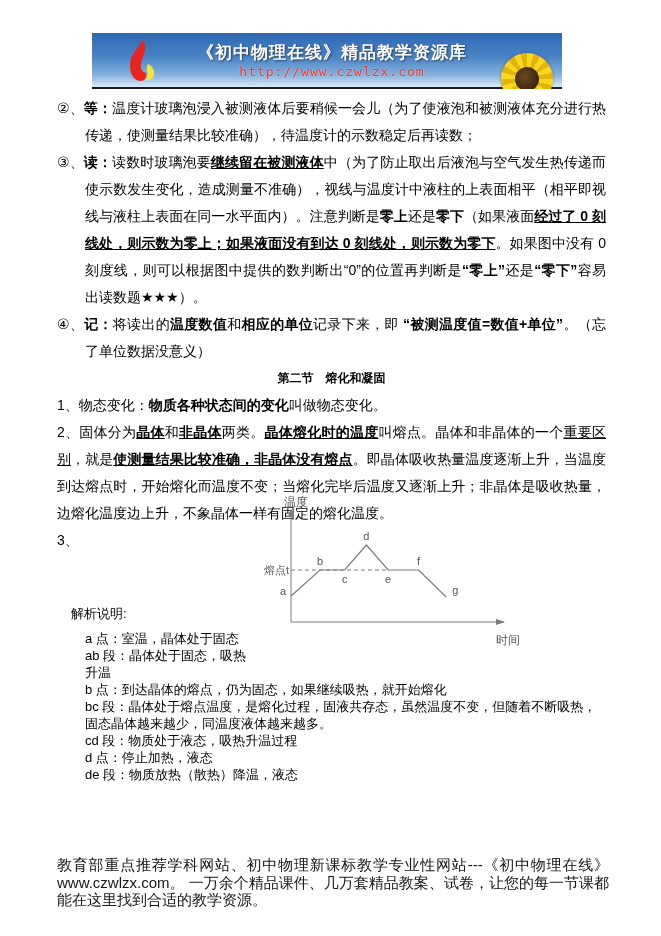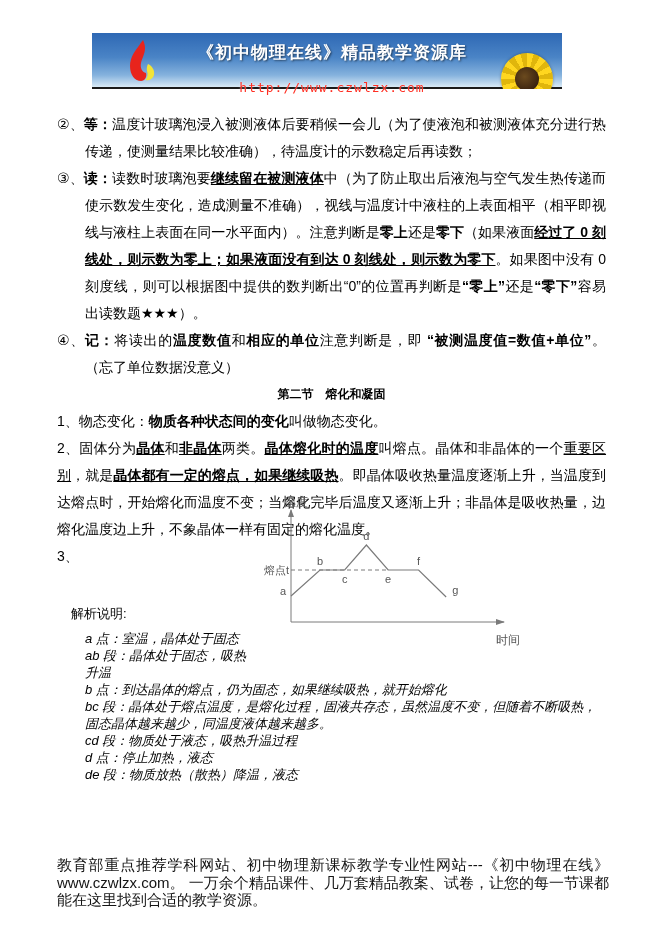--- a/index.html
+++ b/index.html
@@ -14,52 +14,52 @@
     border-bottom:2px solid #1b1b1b;overflow:visible;
   }
   .banner-title{
     position:absolute;left:70px;right:60px;top:8px;text-align:center;color:#ffffff;
     font-weight:bold;font-size:17px;letter-spacing:1px;white-space:nowrap;
     text-shadow:1px 1px 2px rgba(0,0,0,.55);
   }
   .banner-url{
     position:absolute;left:70px;right:60px;top:31px;text-align:center;color:#ff2f23;
     font-size:13px;font-family:"DejaVu Sans Mono","Liberation Mono",monospace;
-    letter-spacing:1px;text-shadow:0 0 2px rgba(255,255,255,.55);margin-top:16px;
+    letter-spacing:1px;text-shadow:0 0 2px rgba(255,255,255,.55);
   }
   .logo{position:absolute;left:26px;top:5px;width:46px;height:46px;}
   .sunflower{position:absolute;right:5px;bottom:-2px;width:60px;height:44px;overflow:hidden;}
   .sunflower .disc{
     position:absolute;left:4px;bottom:-16px;width:52px;height:52px;border-radius:50%;
     background:repeating-conic-gradient(#ffd61f 0 15deg,#e0b60c 15deg 30deg);
     box-shadow:0 0 3px rgba(0,0,0,.35);
   }
   .sunflower .disc::after{
     content:"";position:absolute;left:14px;top:14px;width:24px;height:24px;border-radius:50%;
     background:radial-gradient(circle at 40% 40%, #6b4a1e 0%, #3c2410 70%);
   }
   
   .body-text{
-    position:absolute;left:57px;top:111px;width:549px;
+    position:absolute;left:57px;top:95px;width:549px;
     font-size:14px;line-height:27px;text-align:justify;
   }
   .body-text p{margin:0;}
   p.hang{padding-left:28px;text-indent:-28px;}
   .section-heading{
     margin:0;text-align:center;font-size:12px;font-weight:bold;line-height:27px;
   }
   .seg-b{font-weight:bold;}
   .seg-u{text-decoration:underline;}
   
   .chart-wrap{position:absolute;left:258px;top:494px;width:278px;height:160px;}
   .chart-wrap svg{width:100%;height:100%;}
   
   .analysis{position:absolute;left:63px;top:597px;width:546px;font-size:13px;line-height:17px;}
   .analysis-title{margin:8px;}
-  .analysis-items{margin-top:2px;padding-left:22px;font-style:italic;}
+  .analysis-items{margin-top:2px;padding-left:22px;}
   .analysis-items div{margin:0;}
   
   .footer{
     position:absolute;left:57px;top:856px;width:552px;font-size:15px;line-height:17.5px;
     color:#141414;text-align:justify;
   }
 </style>
 </head>
 <body>
 
@@ -75,24 +75,24 @@
     <div class="banner-title">《初中物理在线》精品教学资源库</div>
     <div class="banner-url">http://www.czwlzx.com</div>
     <div class="sunflower">
       <div class="disc"></div>
     </div>
   </div>
 
   <div class="body-text">
     <p class="hang"><span>②、</span><span class="seg-b">等：</span><span>温度计玻璃泡浸入被测液体后要稍候一会儿（为了使液泡和被测液体充分进行热传递，使测量结果比较准确），待温度计的示数稳定后再读数；</span></p>
     <p class="hang"><span>③、</span><span class="seg-b">读：</span><span>读数时玻璃泡要</span><span class="seg-b seg-u">继续留在被测液体</span><span>中（为了防止取出后液泡与空气发生热传递而使示数发生变化，造成测量不准确），视线与温度计中液柱的上表面相平（相平即视线与液柱上表面在同一水平面内）。注意判断是</span><span class="seg-b">零上</span><span>还是</span><span class="seg-b">零下</span><span>（如果液面</span><span class="seg-b seg-u">经过了 0 刻线处，则示数为零上；如果液面没有到达 0 刻线处，则示数为零下</span><span>。如果图中没有 0 刻度线，则可以根据图中提供的数判断出“0”的位置再判断是</span><span class="seg-b">“零上”</span><span>还是</span><span class="seg-b">“零下”</span><span>容易出读数题★★★）。</span></p>
-    <p class="hang"><span>④、</span><span class="seg-b">记：</span><span>将读出的</span><span class="seg-b">温度数值</span><span>和</span><span class="seg-b">相应的单位</span><span>注意判断是，即 </span><span class="seg-b">“被测温度值=数值+单位”</span><span>。（忘了单位数据没意义）</span></p>
+    <p class="hang"><span>④、</span><span class="seg-b">记：</span><span>将读出的</span><span class="seg-b">温度数值</span><span>和</span><span class="seg-b">相应的单位</span><span>记录下来，即 </span><span class="seg-b">“被测温度值=数值+单位”</span><span>。（忘了单位数据没意义）</span></p>
     <p class="section-heading">第二节　熔化和凝固</p>
     <p><span>1、物态变化：</span><span class="seg-b">物质各种状态间的变化</span><span>叫做物态变化。</span></p>
-    <p><span>2、固体分为</span><span class="seg-b seg-u">晶体</span><span>和</span><span class="seg-b seg-u">非晶体</span><span>两类。</span><span class="seg-b seg-u">晶体熔化时的温度</span><span>叫熔点。晶体和非晶体的一个</span><span class="seg-u">重要区别</span><span>，就是</span><span class="seg-b seg-u">晶体都有一定的熔点，如果继续吸热</span><span>。即晶体吸收热量温度逐渐上升，当温度到达熔点时，开始熔化而温度不变；当熔化完毕后温度又逐渐上升；非晶体是吸收热量，边熔化温度边上升，不象晶体一样有固定的熔化温度。</span></p>
+    <p><span>2、固体分为</span><span class="seg-b seg-u">晶体</span><span>和</span><span class="seg-b seg-u">非晶体</span><span>两类。</span><span class="seg-b seg-u">晶体熔化时的温度</span><span>叫熔点。晶体和非晶体的一个</span><span class="seg-u">重要区别</span><span>，就是</span><span class="seg-b seg-u">使测量结果比较准确，非晶体没有熔点</span><span>。即晶体吸收热量温度逐渐上升，当温度到达熔点时，开始熔化而温度不变；当熔化完毕后温度又逐渐上升；非晶体是吸收热量，边熔化温度边上升，不象晶体一样有固定的熔化温度。</span></p>
     <p><span>3、</span></p>
   </div>
 
   <div class="chart-wrap">
     <svg id="melting-chart" viewBox="0 0 278 160">
         <line x1="33" y1="16" x2="33" y2="128" stroke="#7a7a7a" stroke-width="1"></line>
         <line x1="33" y1="128" x2="246" y2="128" stroke="#7a7a7a" stroke-width="1"></line>
         <polygon points="33,15 30,23 36,23" fill="#7a7a7a"></polygon>
         <polygon points="247,128 238,125 238,131" fill="#7a7a7a"></polygon>
         <text x="26" y="12" text-anchor="start" font-size="12" fill="#555" font-family="&quot;Liberation Sans&quot;,&quot;DejaVu Sans&quot;,sans-serif">温度</text>

